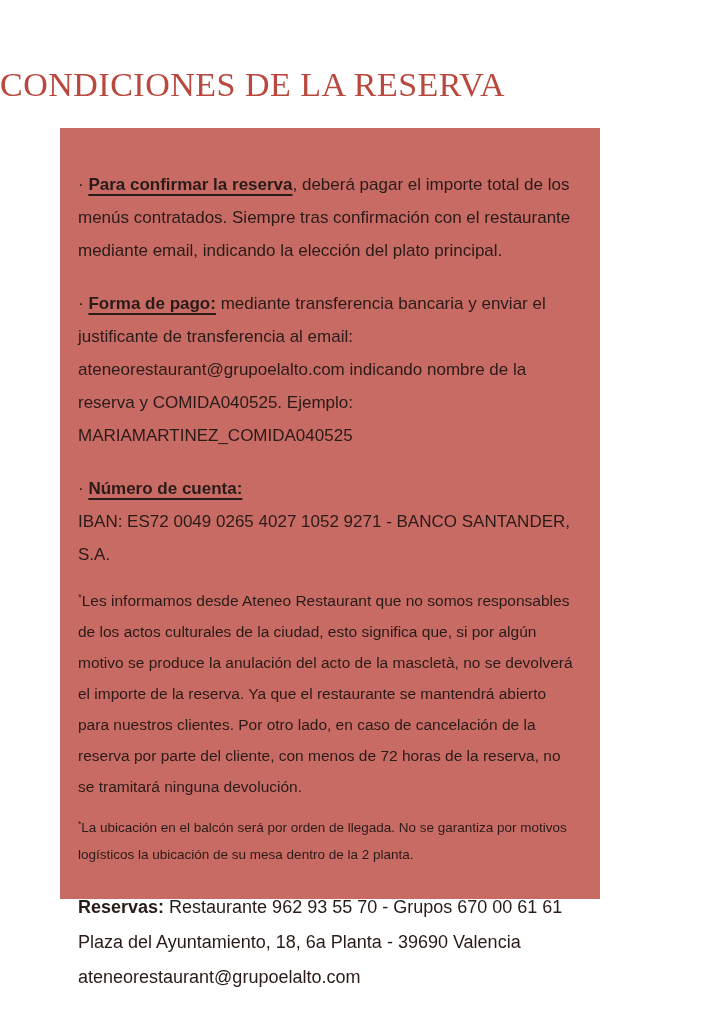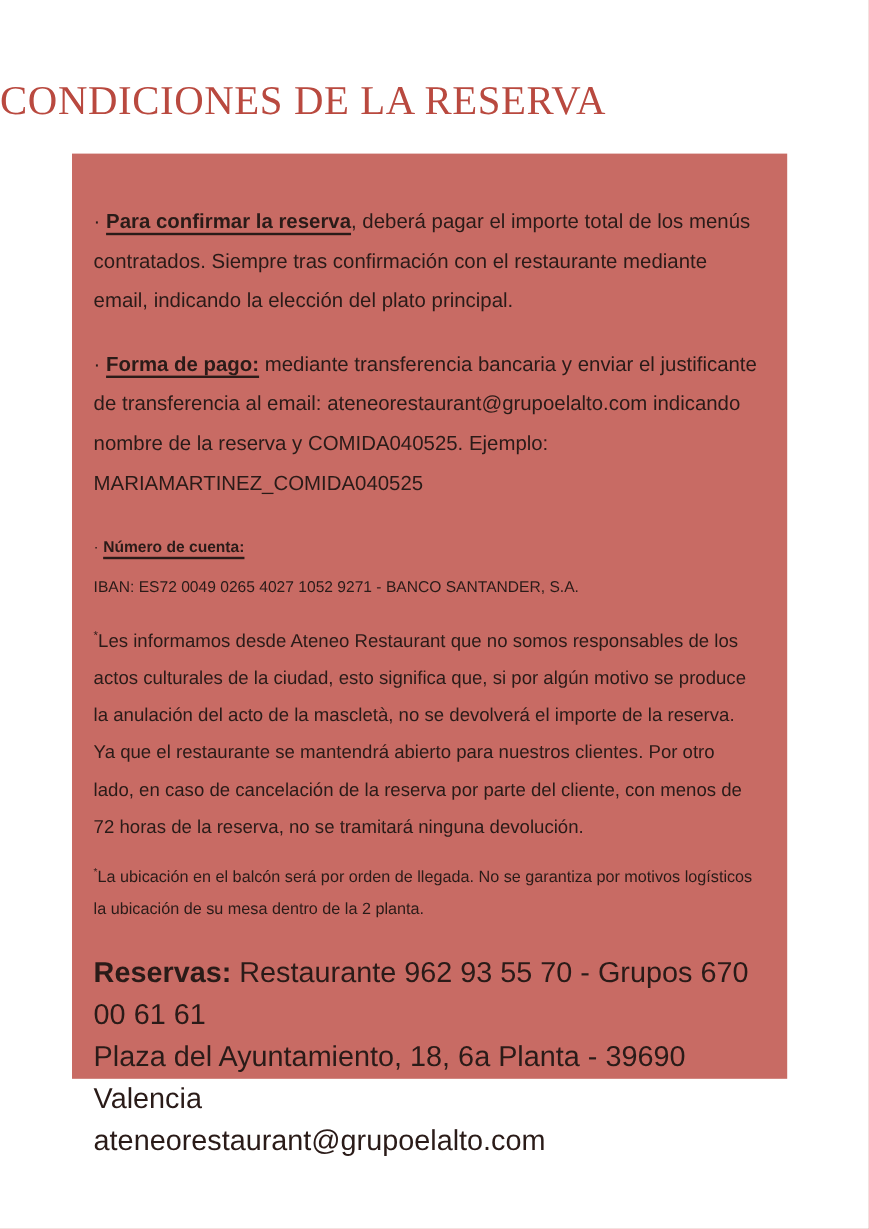--- a/index.html
+++ b/index.html
@@ -24,55 +24,55 @@
     text-align:left;
     font-family:"Liberation Serif",serif;
     font-weight:400;
     font-size:34px;
     letter-spacing:0.5px;
     color:var(--title-color);
   }
   .panel{
     position:absolute;
     left:60px;top:128px;
-    width:596px;height:771px;
+    width:540px;height:771px;
     background:var(--panel-bg);
     padding:40px 24px 0 18px;
   }
   .para{
     margin:0;
     font-size:17px;
     line-height:33px;
   }
   .para + .para{margin-top:20px;}
   .lead{
     font-weight:700;
     text-decoration:underline;
     text-decoration-thickness:2px;
     text-underline-offset:4px;
   }
-  .account-line{margin:0;font-size:13px;line-height:33px;}
+  .account-line{margin:0;font-size:17px;line-height:33px;}
   .note{
     margin:14px 0 0 0;
     font-size:15.5px;
     line-height:31px;
   }
   .note-small{
     margin:12px 0 0 0;
     font-size:13.5px;
     line-height:27px;
   }
   .note sup,.note-small sup{
     font-size:0.62em;
     line-height:0;
   }
   .contact{margin-top:22px;}
   .contact p{
     margin:0;
-    font-size:24px;
+    font-size:18px;
     line-height:35px;
   }
   .contact .b{font-weight:700;}
 </style>
 </head>
 <body>
 
 <div class="page">
 
   <h1 class="title">CONDICIONES DE LA RESERVA</h1>

